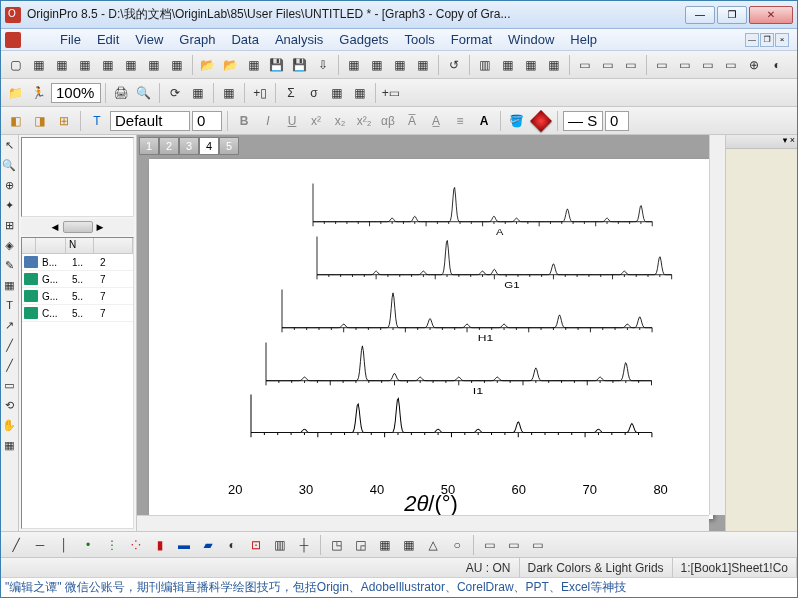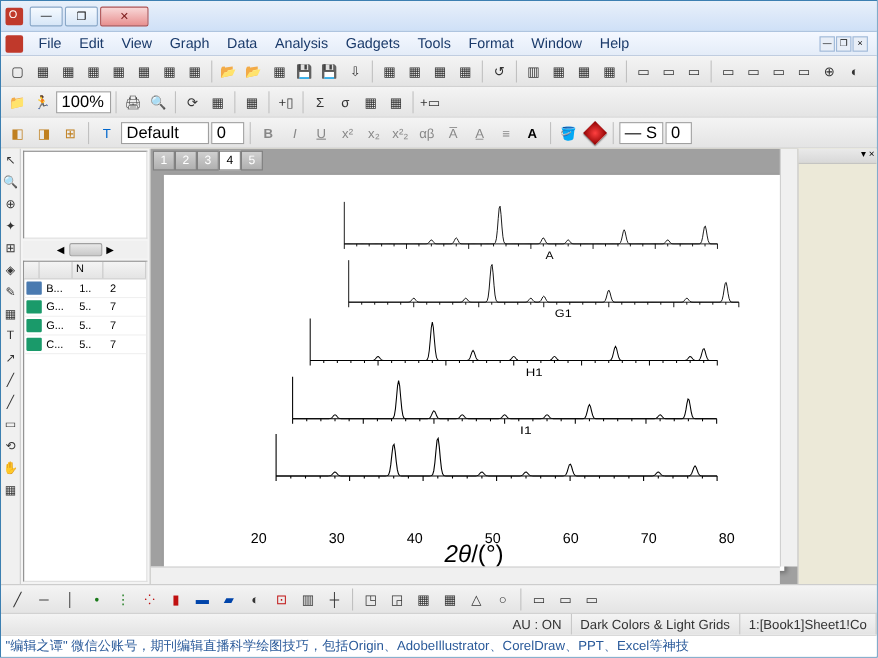--- a/index.html
+++ b/index.html
@@ -7,21 +7,21 @@
 .window { width: 798px; height: 598px; display: flex; flex-direction: column; border: 1px solid #3c7fb1; }
 .titlebar { height: 28px; background: linear-gradient(#e8f0fa,#cfe0f7); display: flex; align-items: center; padding: 0 4px; border-bottom: 1px solid #9db7d8; }
 .titlebar .appicon { width: 16px; height: 16px; background: #c0392b; border-radius: 2px; margin-right: 6px; position: relative; }
 .titlebar .appicon::after { content: "O"; color: #fff; font-size: 10px; position: absolute; left: 3px; top: 1px; }
 .titlebar .title { flex: 1; color: #1a1a1a; font-size: 12px; white-space: nowrap; overflow: hidden; text-overflow: ellipsis; }
 .winbtns { display: flex; gap: 2px; }
 .winbtn { width: 30px; height: 18px; background: linear-gradient(#f5faff,#d7e6f7); border: 1px solid #8aa8c8; border-radius: 2px; display: flex; align-items: center; justify-content: center; font-size: 10px; cursor: pointer; }
 .winbtn.close { width: 44px; background: linear-gradient(#f8d7d7,#e89090); border-color: #b05050; color: #7a1a1a; }
 .mdibtns { display: flex; gap: 1px; margin-right: 4px; }
 .mdibtn { width: 14px; height: 14px; background: #e8eef7; border: 1px solid #9db7d8; font-size: 8px; display: flex; align-items: center; justify-content: center; cursor: pointer; }
-.menubar { height: 22px; background: linear-gradient(#f4f8ff,#e4ecf8); border-bottom: 1px solid #c0cde0; display: flex; align-items: center; padding: 0 4px; }
+.menubar { height: 22px; background: linear-gradient(#f4f8ff,#e4ecf8); border-bottom: 1px solid #c0cde0; display: flex; align-items: center; padding: 0 4px; gap: 25px; }
 .menubar .appicon2 { width: 16px; height: 16px; background: #c0392b; border-radius: 2px; margin-right: 6px; }
 .menuitem { padding: 2px 8px; color: #1a3a6a; font-size: 13px; cursor: pointer; }
 .toolbar { height: 28px; background: linear-gradient(#f4f4f4,#e4e4e4); border-bottom: 1px solid #c8c8c8; display: flex; align-items: center; padding: 0 4px; gap: 1px; overflow: hidden; }
 .tbtn { width: 22px; height: 22px; display: flex; align-items: center; justify-content: center; border: 1px solid transparent; border-radius: 2px; cursor: pointer; font-size: 12px; color: #333; }
 .tsep { width: 1px; height: 20px; background: #c0c0c0; margin: 0 3px; }
 .tcombo { height: 20px; border: 1px solid #a0a0a0; background: #fff; font-size: 15px; padding: 0 4px; min-width: 50px; display: flex; align-items: center; }
 .client { flex: 1; display: flex; overflow: hidden; background: #ece9d8; }
 .leftcol { width: 18px; background: #f0f0f0; border-right: 1px solid #c8c8c8; display: flex; flex-direction: column; align-items: center; padding-top: 2px; gap: 4px; }
 .leftcol .vbtn { width: 16px; height: 16px; font-size: 11px; cursor: pointer; color: #333; display: flex; align-items: center; justify-content: center; }
 .projpane { width: 118px; background: #f4f4f4; border-right: 1px solid #c8c8c8; display: flex; flex-direction: column; }
@@ -66,20 +66,21 @@
 .fmtbtn { width: 22px; height: 22px; display: flex; align-items: center; justify-content: center; cursor: pointer; font-size: 12px; color: #888; border: 1px solid transparent; }
 .redshape { width: 22px; height: 22px; background: radial-gradient(#ff4040,#8a0000); transform: rotate(45deg) scale(0.7); box-shadow: 1px 1px 2px rgba(0,0,0,0.5); }
 </style>
 </head>
 <body>
 
 <div class="window">
 
   <div class="titlebar">
     <div class="appicon"></div>
+    <div class="title">OriginPro 8.5 - D:\我的文档\OriginLab\85\User Files\UNTITLED * - [Graph3 - Copy of Gra...</div>
     <div class="winbtns">
       <div class="winbtn">―</div>
       <div class="winbtn">❐</div>
       <div class="winbtn close">✕</div>
     </div>
   </div>
 
   <div class="menubar">
     <div class="appicon2"></div>
     <div id="menuitems" style="display:flex;">

